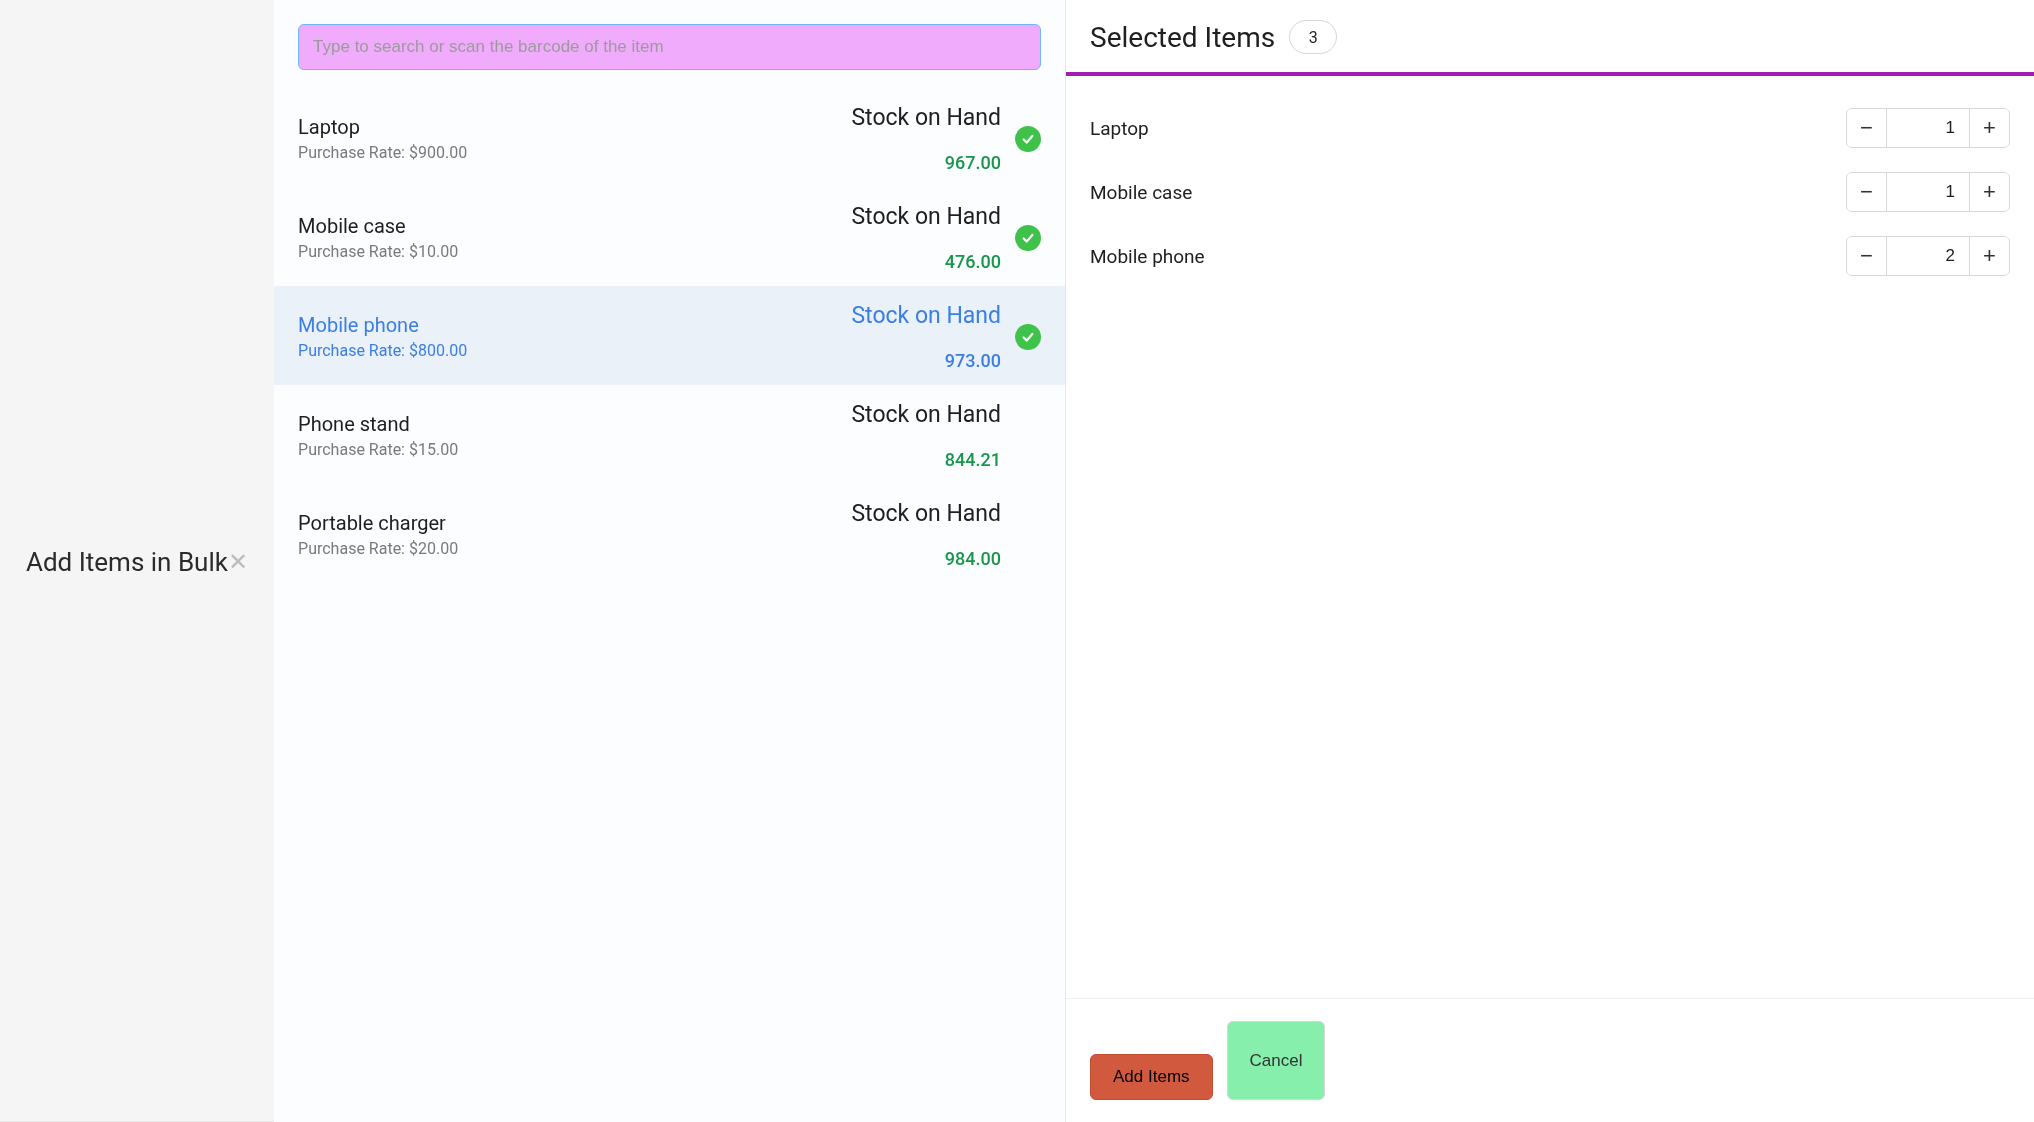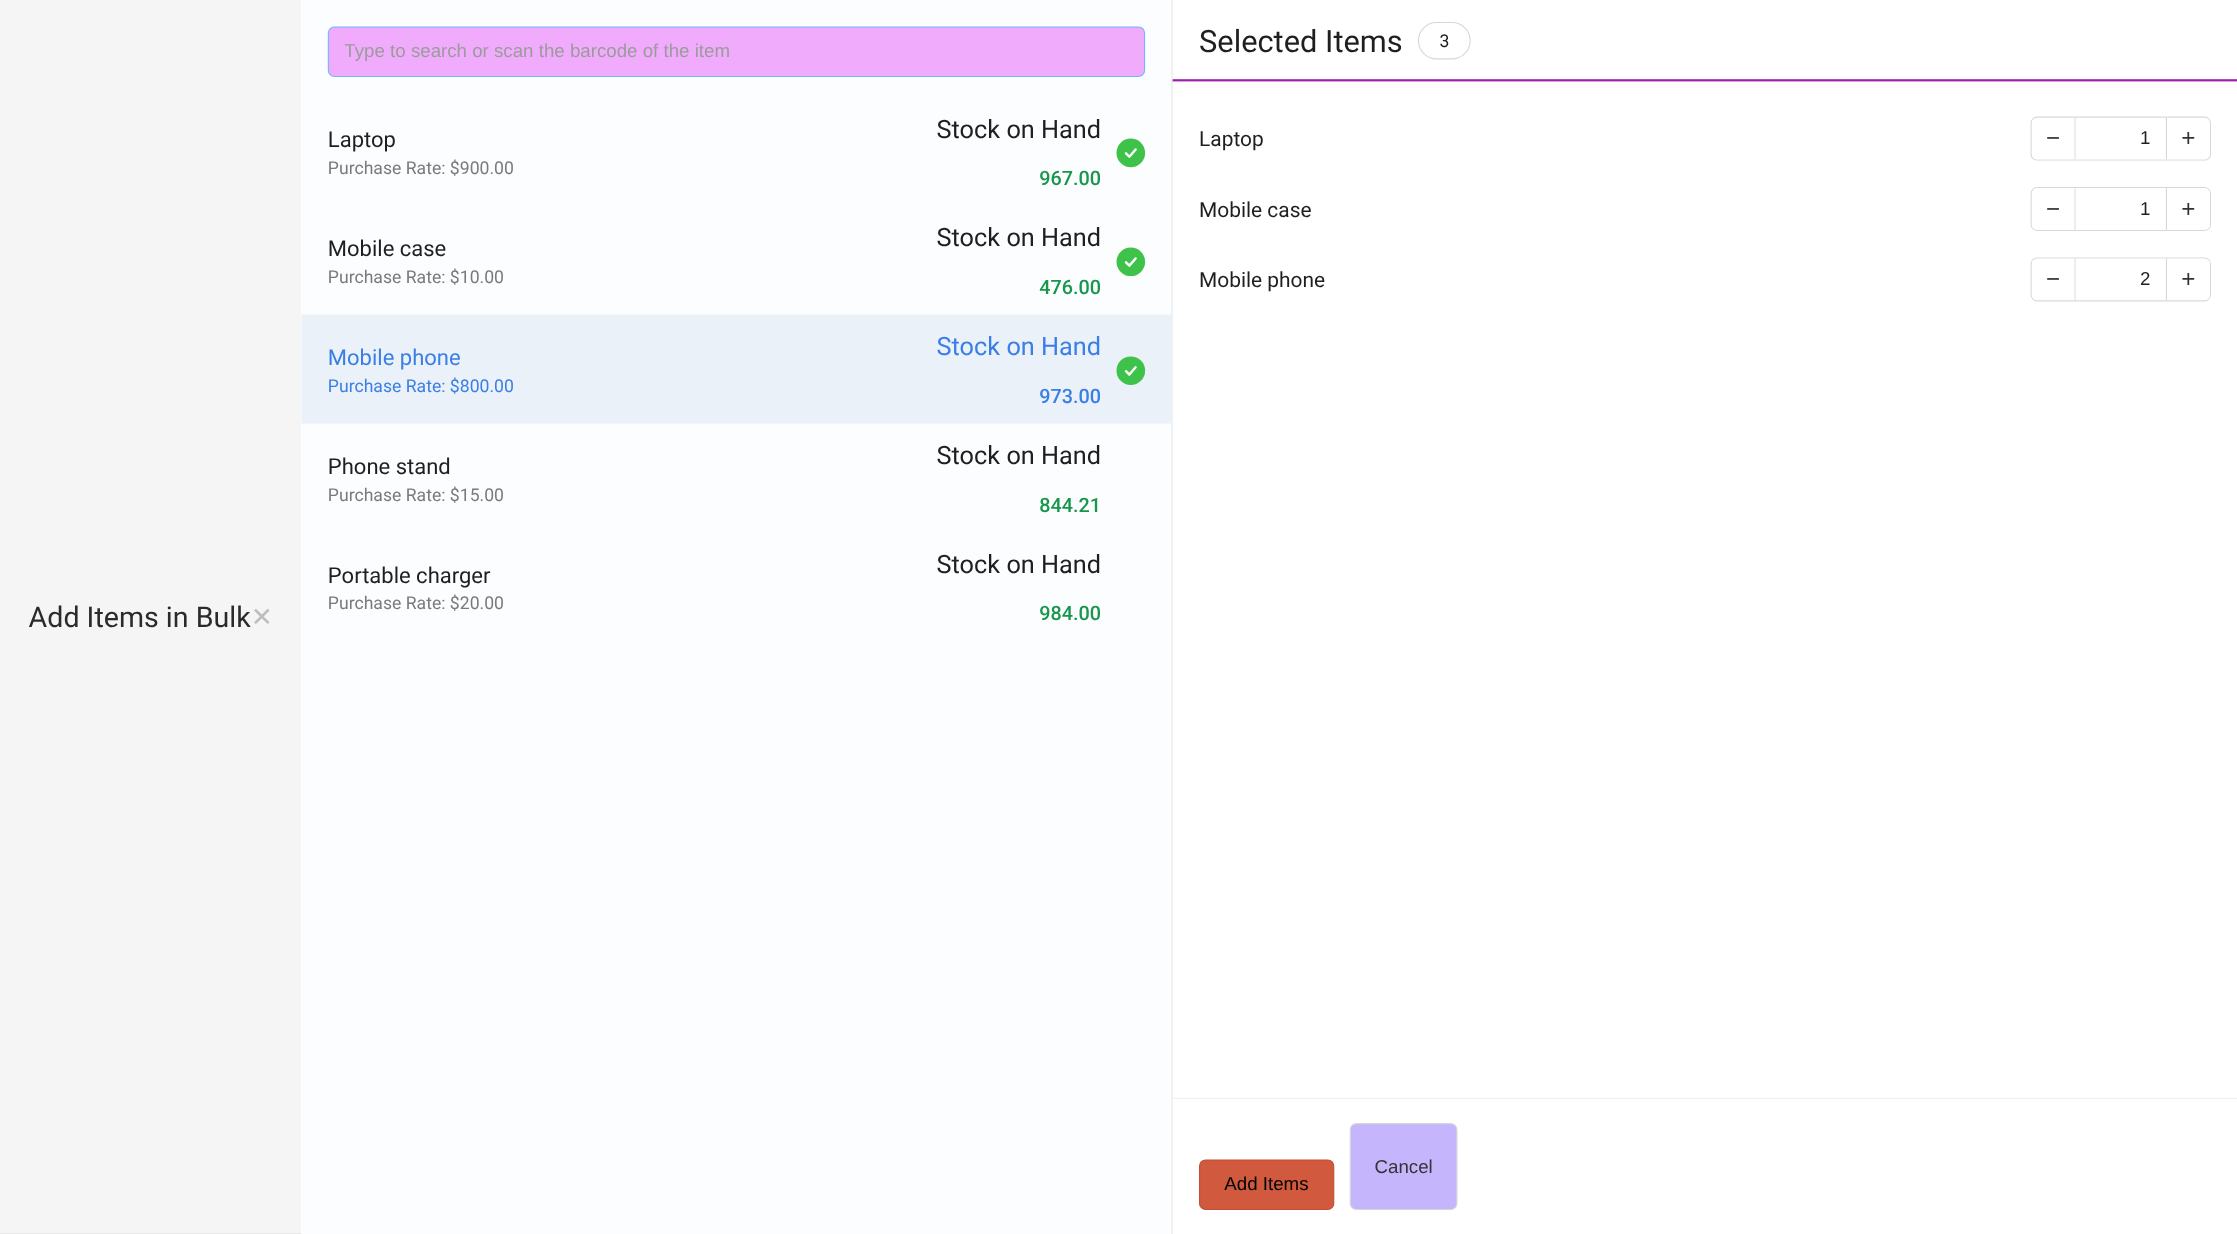--- a/index.html
+++ b/index.html
@@ -124,21 +124,21 @@
   .right-pane {
     width: 55%;
     display: flex;
     flex-direction: column;
   }
   .selected-header {
     display: flex;
     align-items: center;
     gap: 14px;
     padding: 20px 24px 18px 24px;
-    border-bottom: 2px solid #a21caf;
+    border-bottom: 4px solid #a21caf;
   }
   .selected-title {
     font-size: 28px;
     font-weight: 400;
     color: #1f1f1f;
   }
   .count-pill {
     min-width: 48px;
     height: 34px;
     border: 1px solid #d7d7d7;
@@ -206,21 +206,21 @@
     background: #d0593e;
     border: 1px solid #c14e33;
     color: #000000;
     font-size: 17px;
     padding: 12px 22px;
     border-radius: 6px;
     cursor: pointer;
     margin-top: 33px;
   }
   .btn-secondary {
-    background: #c4b5fd;
+    background: #86efac;
     border: 1px solid #d7d7d7;
     color: #333;
     font-size: 17px;
     padding: 12px 22px;
     border-radius: 6px;
     cursor: pointer;
   }
 </style>
 </head>
 <body>

